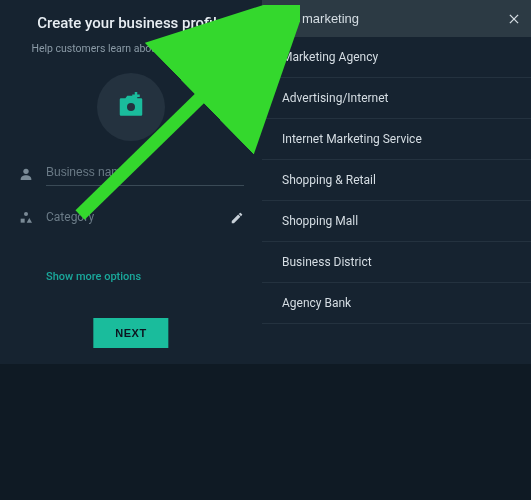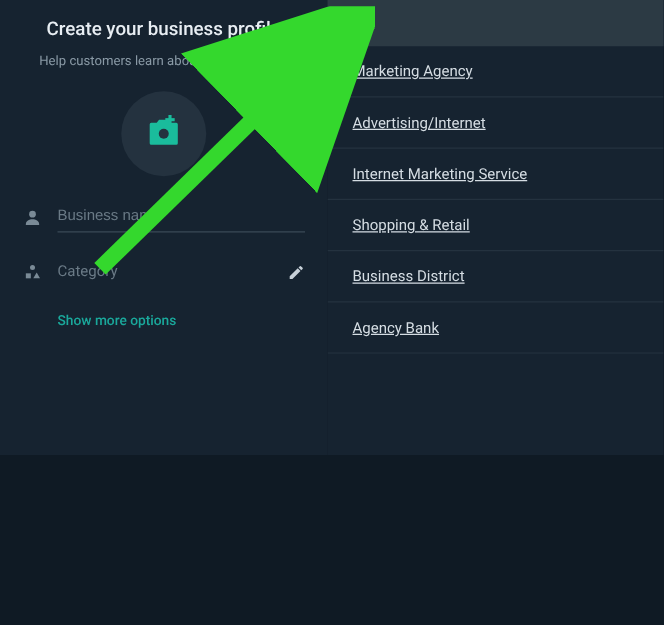--- a/index.html
+++ b/index.html
@@ -102,21 +102,21 @@
       width: 14px;
       height: 14px;
       color: #c7d0d8;
       margin-left: 8px;
     }
     .show-more {
       color: #1aa89b;
       font-size: 11px;
       font-weight: 500;
       margin-left: 46px;
-      margin-top: 20px;
+      margin-top: 40px;
       cursor: pointer;
     }
     .next-btn {
       position: absolute;
       bottom: 16px;
       left: 50%;
       transform: translateX(-50%);
       background: #1abc9c;
       color: #0d1520;
       border: none;
@@ -158,21 +158,20 @@
     }
     .list {
       overflow-y: auto;
     }
     .list-item {
       color: #d5dde3;
       font-size: 12px;
       padding: 13px 20px;
       border-bottom: 1px solid rgba(80, 95, 107, 0.25);
       cursor: pointer;
-      text-decoration: underline;
     }
     .arrow {
       position: absolute;
       pointer-events: none;
       z-index: 10;
     }
   </style>
 </head>
 <body>
 
@@ -206,38 +205,41 @@
       <polygon points="17,12 21,19 13,19"></polygon>
     </svg>
     <div class="field-category">Category</div>
     <svg class="edit-icon" viewBox="0 0 24 24" fill="currentColor">
       <path d="M3 17.25V21h3.75L17.81 9.94l-3.75-3.75L3 17.25zM20.71 7.04a1 1 0 0 0 0-1.41l-2.34-2.34a1 1 0 0 0-1.41 0l-1.83 1.83 3.75 3.75 1.83-1.83z"></path>
     </svg>
   </div>
 
   <div class="show-more">Show more options</div>
 
+  <button class="next-btn">NEXT</button>
 </div>
 
 <div class="panel right">
   <div class="search-bar">
     <svg class="back-icon" viewBox="0 0 24 24" fill="none" stroke="currentColor" stroke-width="2.2">
       <line x1="20" y1="12" x2="4" y2="12"></line>
       <polyline points="10,6 4,12 10,18"></polyline>
     </svg>
+    <input class="search-input" value="marketing" style="">
     <svg class="clear-icon" viewBox="0 0 24 24" fill="none" stroke="currentColor" stroke-width="2.2">
       <line x1="5" y1="5" x2="19" y2="19"></line>
       <line x1="19" y1="5" x2="5" y2="19"></line>
     </svg>
   </div>
   <div class="list" id="results-list">
       <div class="list-item">Marketing Agency</div>
       <div class="list-item">Advertising/Internet</div>
       <div class="list-item">Internet Marketing Service</div>
       <div class="list-item">Shopping &amp; Retail</div>
+      <div class="list-item">Shopping Mall</div>
       <div class="list-item">Business District</div>
       <div class="list-item">Agency Bank</div>
     </div>
 </div>
 
 <svg class="arrow" style="left:70px; top:5px; width:230px; height:220px;" viewBox="0 0 230 220">
   <defs>
     <marker id="ah" markerWidth="12" markerHeight="12" refX="9" refY="6" orient="auto">
       <polygon points="0,0 12,6 0,12" fill="#34d82d"></polygon>
     </marker>

